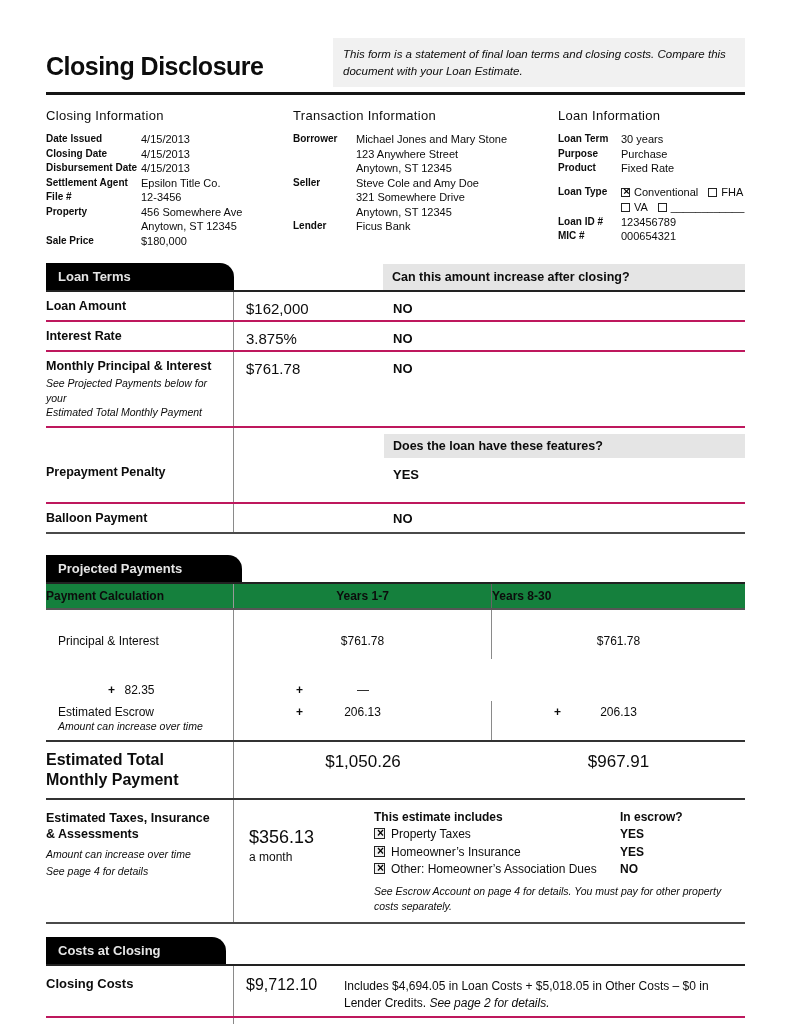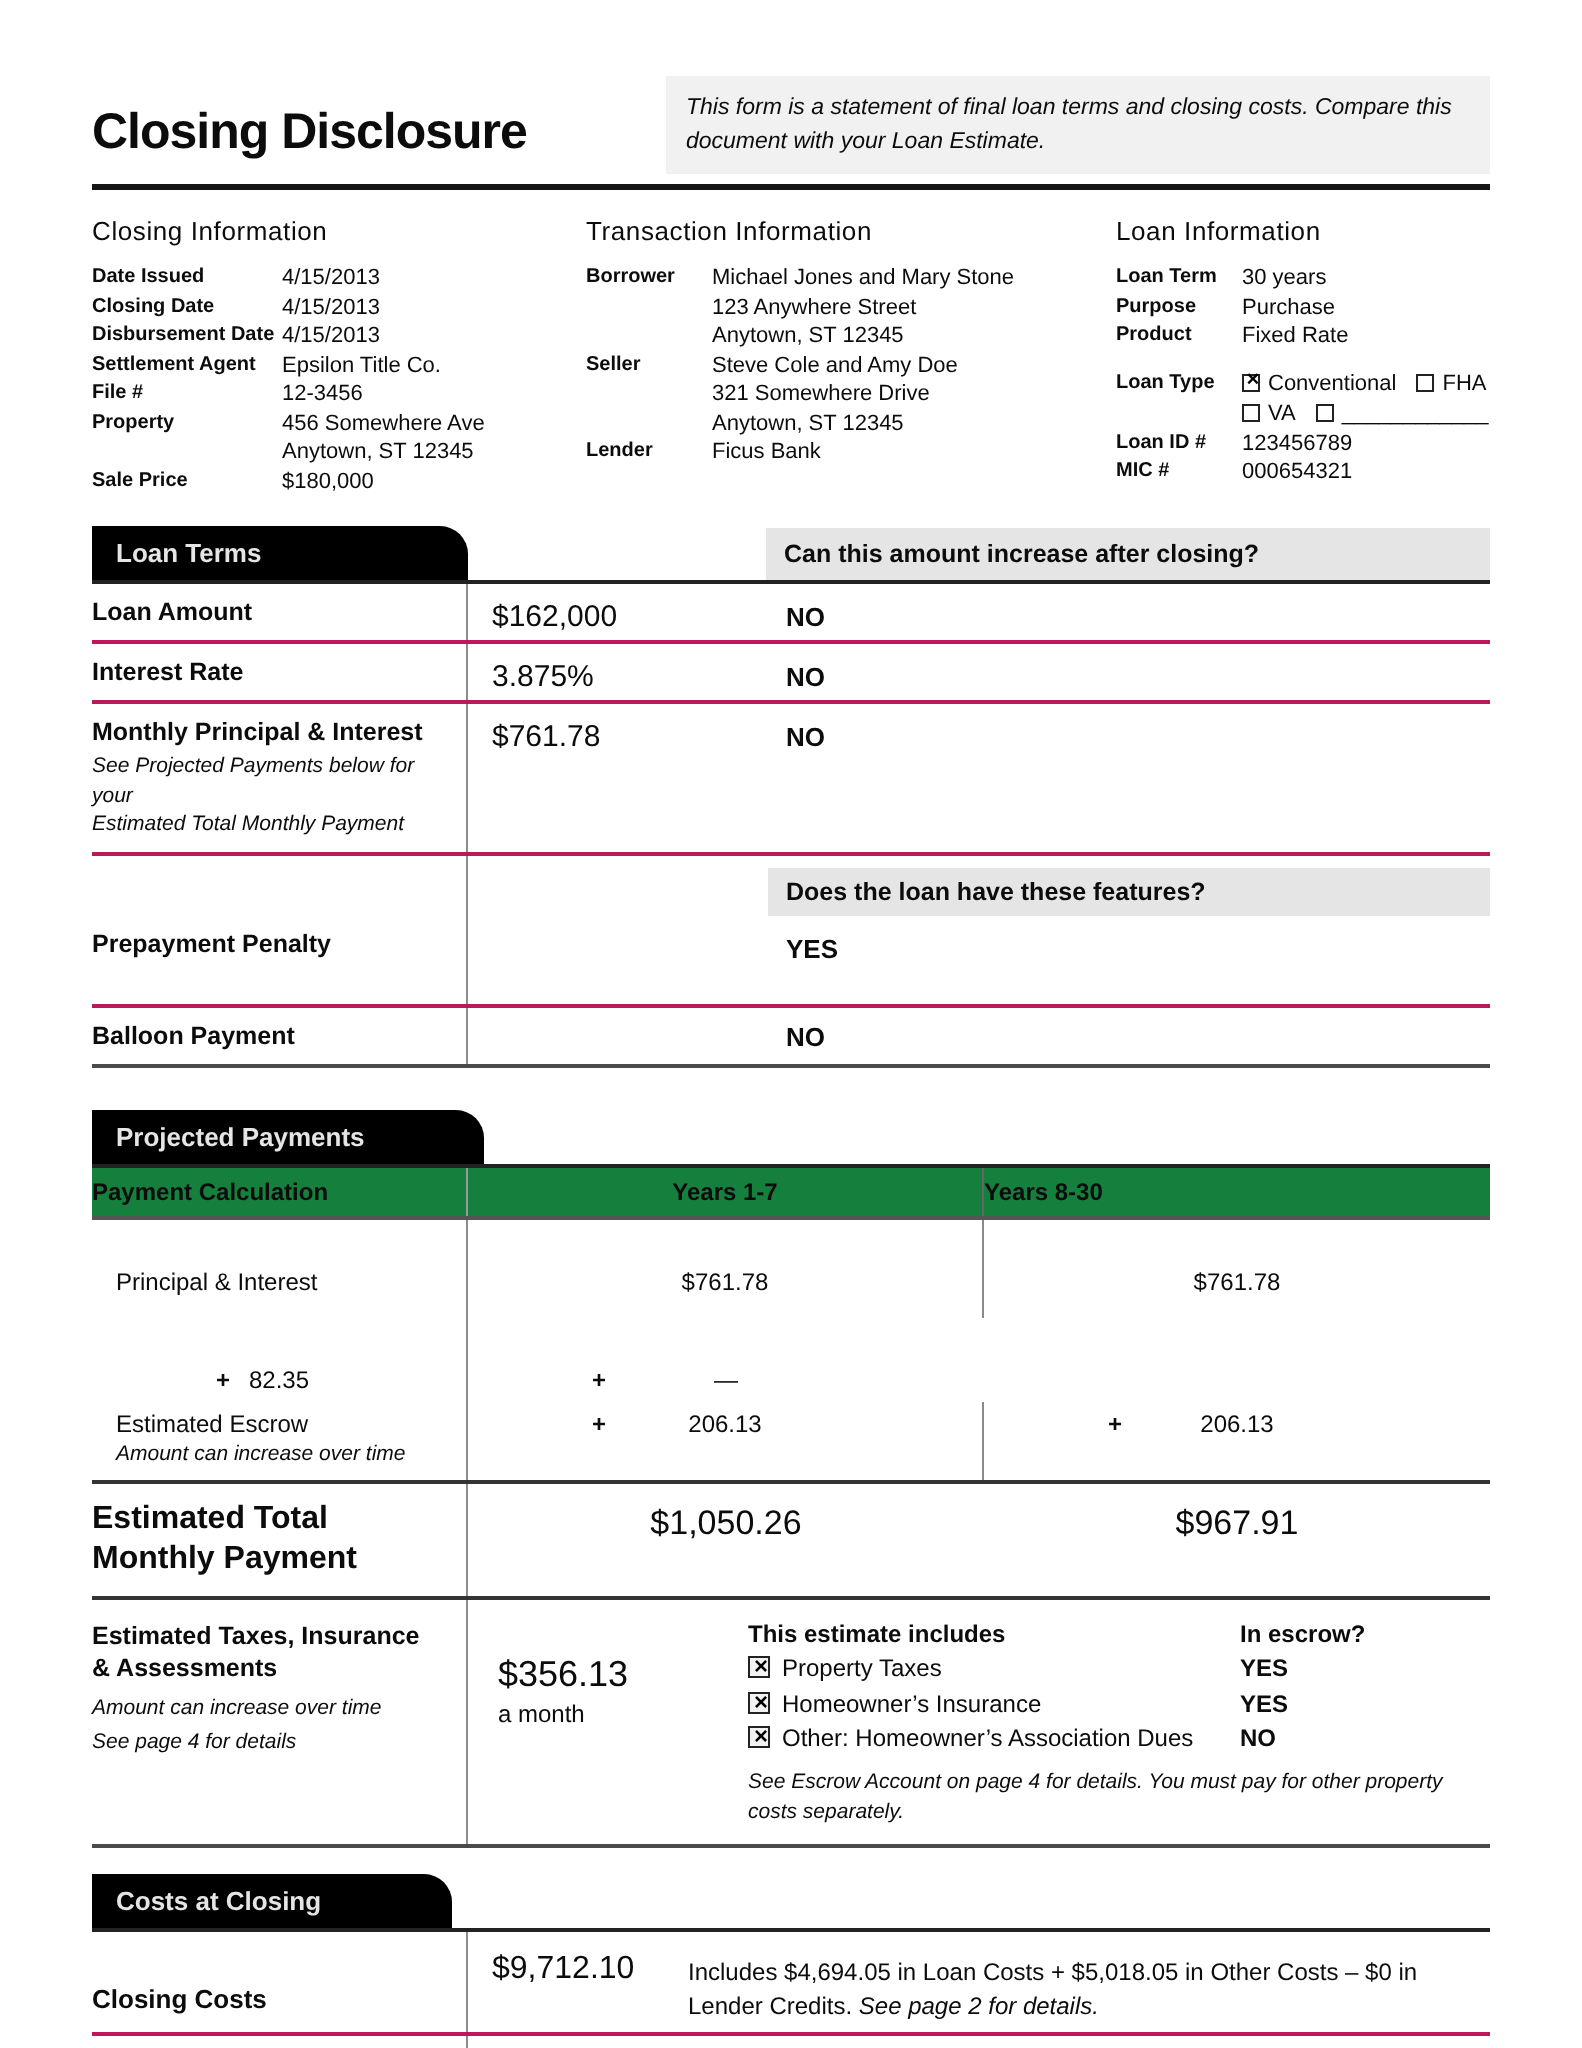--- a/index.html
+++ b/index.html
@@ -81,21 +81,21 @@
   .inc-note { grid-column:1 / -1; font-style:italic; font-size:10.5px; line-height:1.4; margin-top:5px; white-space:pre-line; }
 
   
   .g-cc { grid-template-columns:188px 108px 1fr; }
   .cc-label { font-weight:bold; font-size:13px; }
   .cc-amt { font-size:16px; padding:10px 0 0 12px; }
   .cc-desc { font-size:12px; line-height:1.4; padding:12px 0 0 2px; }
   .cc-desc .it { font-style:italic; }
   .cc-r1 { min-height:52px; }
   .cc-r2 { min-height:44px; }
-  .cc-r1 .cell-l, .cc-r2 .cell-l { padding-top:26px; }
+  .cc-r1 .cell-l, .cc-r2 .cell-l { padding-top:10px; }
 
   .mt-lt { margin-top:15px; }
   .mt-pp { margin-top:21px; }
   .mt-cc { margin-top:13px; }
 </style>
 </head>
 <body>
 
 <div class="page">
 

